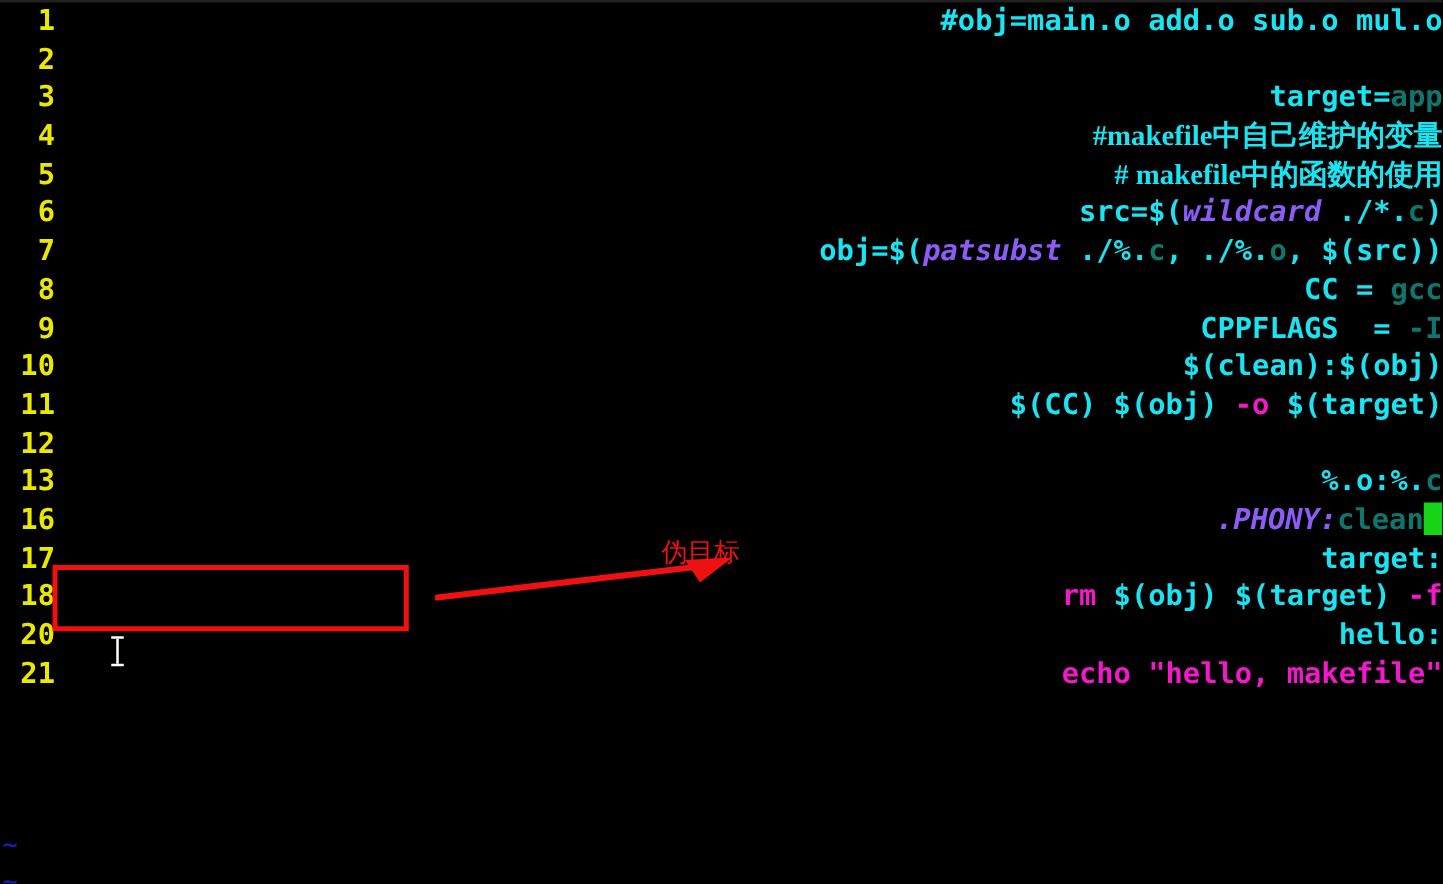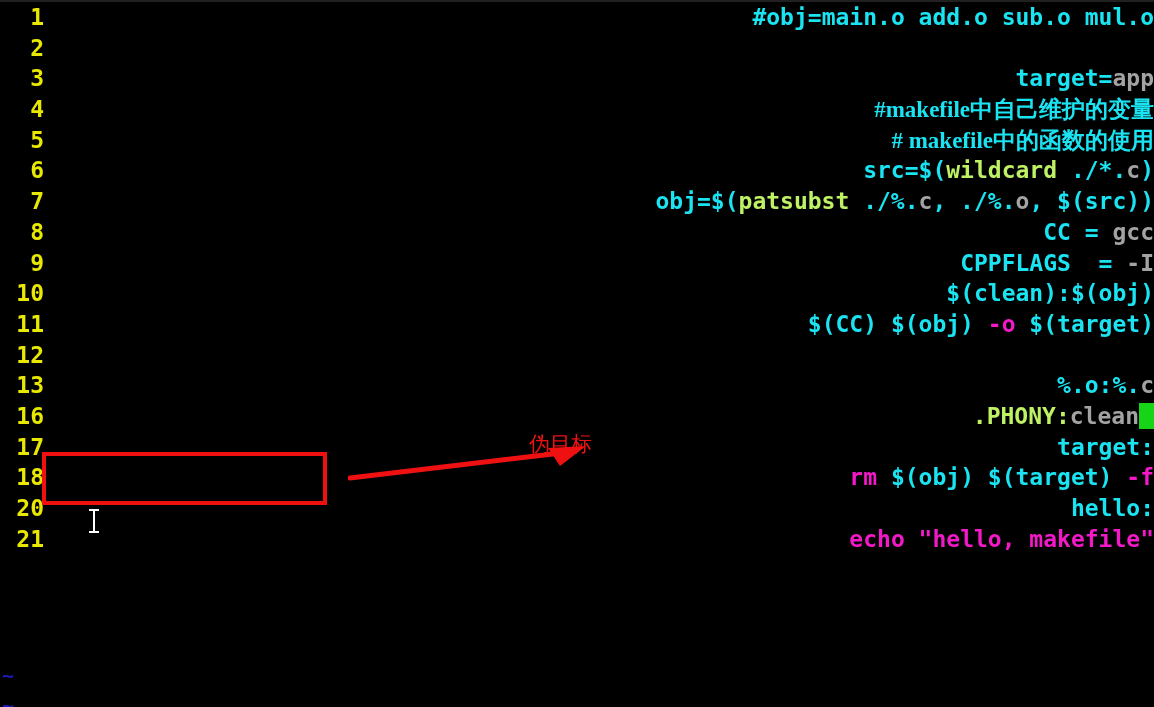--- a/index.html
+++ b/index.html
@@ -50,22 +50,22 @@
   .content {
     flex: 1 1 auto;
     padding-left: 11px;
     font-size: 23px;
     font-weight: bold;
     white-space: pre;
     text-align: right;
   }
   
   .cy  { color: #1ae3f2; }   
-  .wh  { color: #a3a3a3; }   
-  .ye  { color: #bef264; }   
+  .wh  { color: #0f766e; }   
+  .ye  { color: #8b5cf6; font-style: italic; }   
   .mg  { color: #f318c8; }   
 
   
   .cjk { font-family: Liberation Serif, serif; }
 
   
   .cursor-block {
     display: inline-block;
     width: 15px;
     height: 26px;
@@ -108,21 +108,21 @@
     top: 438px;
     width: 250px;
     height: 45px;
   }
   .annotation-label {
     position: absolute;
     left: 529px;
     top: 434px;
     color: #ef1111;
     font-size: 21px;
-    font-family: Liberation Serif, serif;
+    font-family: Liberation Mono, monospace;
     white-space: nowrap;
     line-height: 1;
   }
 
   
   .mouse-ibeam {
     position: absolute;
     left: 88px;
     top: 508px;
     width: 12px;

